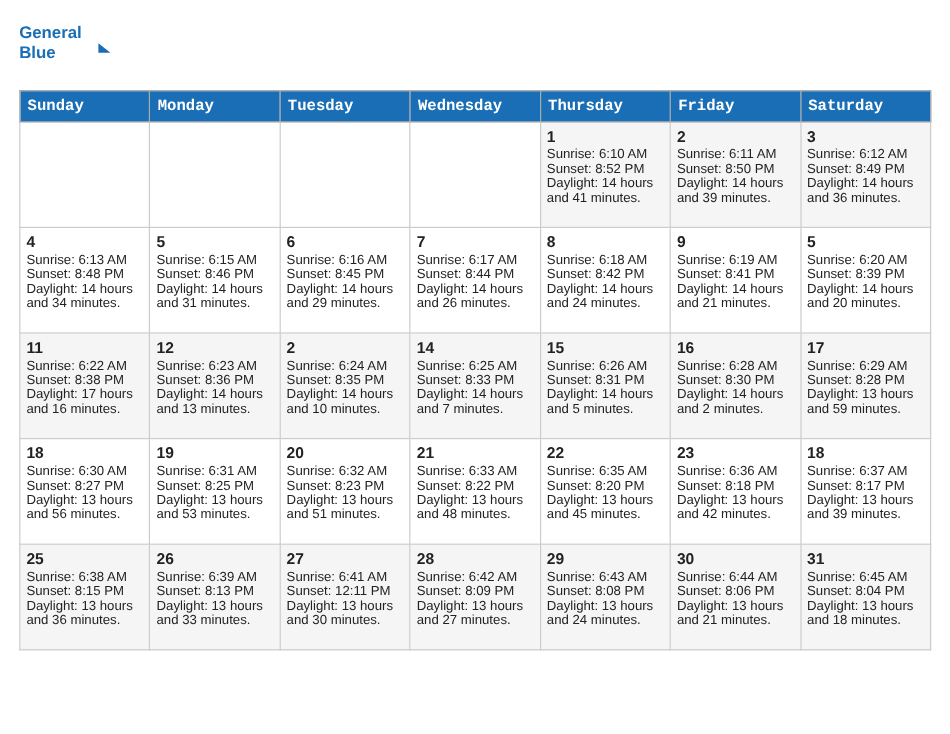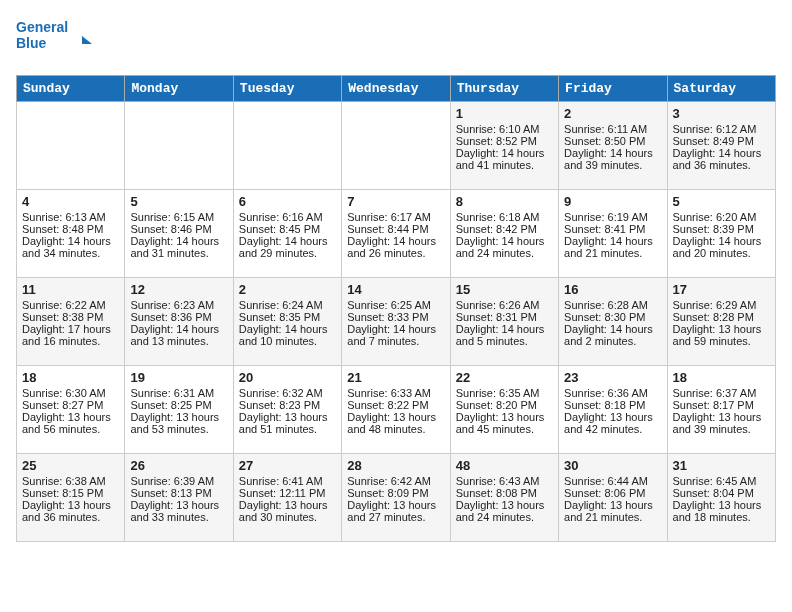--- a/index.html
+++ b/index.html
@@ -268,21 +268,21 @@
           <div>Sunset: 12:11 PM</div>
           <div>Daylight: 13 hours and 30 minutes.</div>
         </td>
         <td>
           <div class="day-num">28</div>
           <div>Sunrise: 6:42 AM</div>
           <div>Sunset: 8:09 PM</div>
           <div>Daylight: 13 hours and 27 minutes.</div>
         </td>
         <td>
-          <div class="day-num">48</div>
+          <div class="day-num">29</div>
           <div>Sunrise: 6:43 AM</div>
           <div>Sunset: 8:08 PM</div>
           <div>Daylight: 13 hours and 24 minutes.</div>
         </td>
         <td>
           <div class="day-num">30</div>
           <div>Sunrise: 6:44 AM</div>
           <div>Sunset: 8:06 PM</div>
           <div>Daylight: 13 hours and 21 minutes.</div>
         </td>

